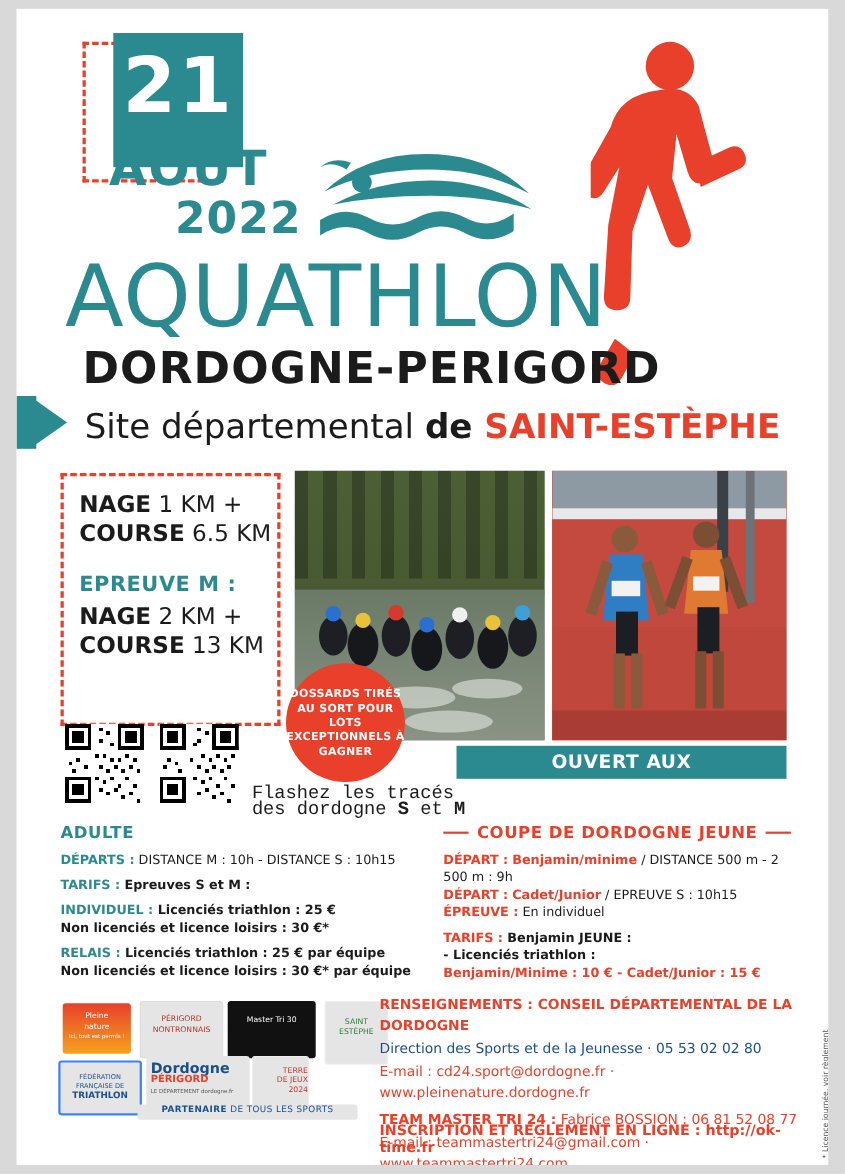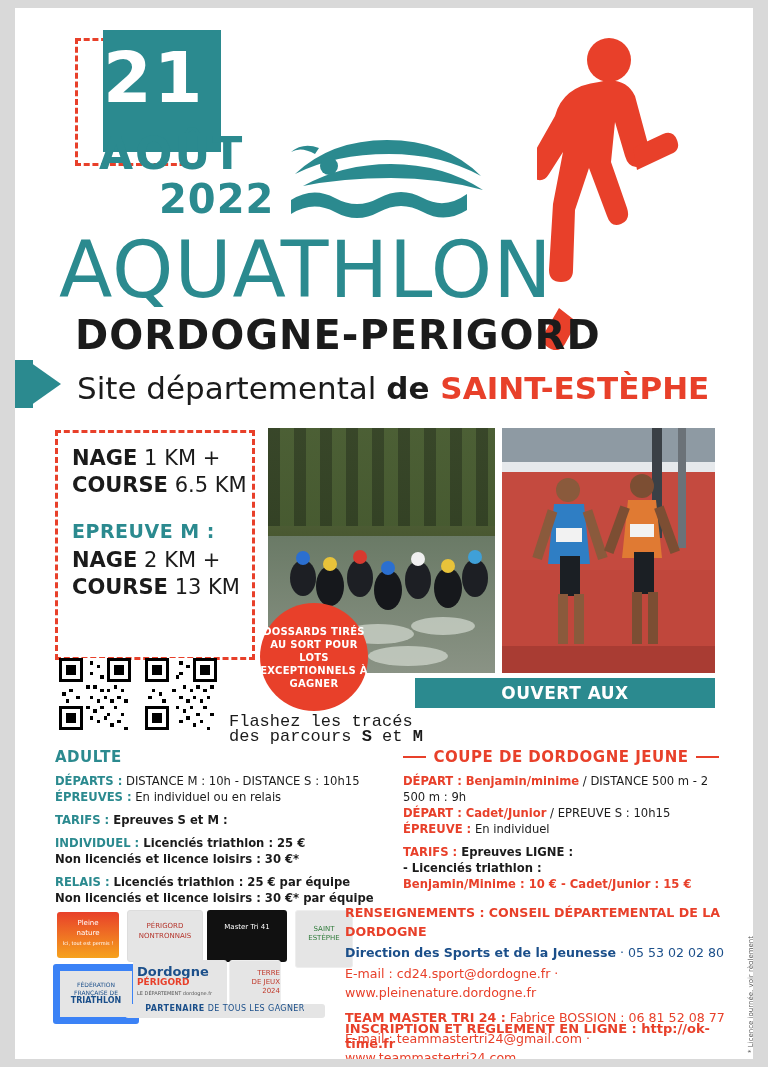--- a/index.html
+++ b/index.html
@@ -43,21 +43,21 @@
     position: absolute;
     left: 28px;
     top: 6px;
     width: 118px;
     height: 122px;
     background: #2b8a8f;
     color: #ffffff;
     font-size: 70px;
     font-weight: bold;
     letter-spacing: 2px;
-    text-align: left;
+    text-align: center;
     line-height: 96px;
     font-family: "DejaVu Sans", sans-serif;
   }
   .date-aout {
     position: absolute;
     left: 24px;
     top: 104px;
     color: #2b8a8f;
     font-size: 44px;
     font-weight: bold;
@@ -314,21 +314,21 @@
     position: absolute;
     left: 330px;
     top: 895px;
     width: 380px;
     color: #e8402a;
     font-size: 12.6px;
     line-height: 19px;
     font-family: "DejaVu Sans", sans-serif;
   }
   .contact .lbl { font-weight: bold; }
-  .contact .blue { color: #1b4f8a; font-weight: bold; }
+  .contact .blue { color: #1b4f8a; font-weight: normal; }
   .contact-row { margin-bottom: 2px; }
   .inscription {
     position: absolute;
     left: 330px;
     top: 1013px;
     color: #e8402a;
     font-size: 13px;
     font-weight: bold;
     font-family: "DejaVu Sans", sans-serif;
   }
@@ -558,86 +558,85 @@
         <rect x="16" y="18" width="1" height="1"></rect>
         <rect x="18" y="20" width="1" height="1"></rect>
       <rect x="2" y="9" width="1" height="1"></rect>
         <rect x="4" y="10" width="1" height="1"></rect>
         <rect x="1" y="11" width="1" height="1"></rect>
         <rect x="5" y="12" width="1" height="1"></rect>
     </g>
   </svg>
   <div class="qr-cap">
     <div>Flashez les tracés</div>
-    <div><span>des parcours </span><b>S</b><span> et </span><b>M</b></div>
+    <div><span>des dordogne </span><b>S</b><span> et </span><b>M</b></div>
   </div>
 
   <div class="col-adulte">
     <div class="hdr-adulte">ADULTE</div>
     <div class="info-line"><span class="teal-b">DÉPARTS :</span><span> DISTANCE M : 10h - DISTANCE S : 10h15</span></div>
-    <div class="info-line"><span class="teal-b">ÉPREUVES :</span><span> En individuel ou en relais</span></div>
     <div class="sp"></div>
     <div class="info-line"><span class="teal-b">TARIFS :</span><span class="bk"> Epreuves S et M :</span></div>
     <div class="sp"></div>
     <div class="info-line"><span class="teal-b">INDIVIDUEL :</span><span class="bk"> Licenciés triathlon : 25 €</span></div>
     <div class="info-line bk">Non licenciés et licence loisirs : 30 €*</div>
     <div class="sp"></div>
     <div class="info-line"><span class="teal-b">RELAIS :</span><span class="bk"> Licenciés triathlon : 25 € par équipe</span></div>
     <div class="info-line bk">Non licenciés et licence loisirs : 30 €* par équipe</div>
   </div>
 
   <div class="col-jeune">
     <div class="hdr-jeune-wrap">
       <div class="rule"></div>
       <div class="hdr-jeune">COUPE DE DORDOGNE JEUNE</div>
       <div class="rule"></div>
     </div>
     <div class="info-line"><span class="red-b">DÉPART :</span> <span class="red-b">Benjamin/minime</span><span> / DISTANCE 500 m - 2 500 m : 9h</span></div>
     <div class="info-line"><span class="red-b">DÉPART :</span> <span class="red-b">Cadet/Junior</span><span> / EPREUVE S : 10h15</span></div>
     <div class="info-line"><span class="red-b">ÉPREUVE :</span><span> En individuel</span></div>
     <div class="sp"></div>
-    <div class="info-line"><span class="red-b">TARIFS :</span><span class="bk"> Epreuves LIGNE :</span></div>
+    <div class="info-line"><span class="red-b">TARIFS :</span><span class="bk"> Benjamin JEUNE :</span></div>
     <div class="info-line bk">- Licenciés triathlon :</div>
     <div class="info-line"><span class="red-b">Benjamin/Minime : 10 € - Cadet/Junior : 15 €</span></div>
   </div>
 
   <div class="logos">
     <div class="logo-box" style="left:8px;top:4px;width:62px;height:40px;background:linear-gradient(#e8402a,#f6a21d);color:#fff;line-height:10px;padding-top:6px;">
       <div>Pleine</div>
       <div>nature</div>
       <div style="font-size:5px">Ici, tout est permis !</div>
     </div>
     <div class="logo-box" style="left:78px;top:2px;width:74px;height:40px;border:1px solid #ddd;line-height:10px;padding-top:10px;color:#b5342b;">
       <div>PÉRIGORD</div>
       <div>NONTRONNAIS</div>
     </div>
     <div class="logo-box" style="left:158px;top:2px;width:80px;height:40px;background:#111;color:#fff;line-height:10px;padding-top:12px;">
-      <div>Master Tri 41</div>
+      <div>Master Tri 30</div>
     </div>
     <div class="logo-box" style="left:246px;top:2px;width:56px;height:42px;border:1px solid #eee;line-height:9px;padding-top:14px;color:#2f7b3a;">
       <div>SAINT</div>
       <div>ESTÈPHE</div>
     </div>
-    <div class="logo-box" style="left:4px;top:56px;width:72px;height:36px;border:7px solid #3b82f6;line-height:8px;padding-top:10px;color:#1b4f8a;font-size:6px;">
+    <div class="logo-box" style="left:4px;top:56px;width:72px;height:36px;border:2px solid #3b82f6;line-height:8px;padding-top:10px;color:#1b4f8a;font-size:6px;">
       <div>FÉDÉRATION FRANÇAISE DE</div>
       <div style="font-size:8px;font-weight:bold">TRIATHLON</div>
     </div>
     <div class="logo-box" style="left:84px;top:52px;width:90px;height:40px;line-height:11px;padding-top:6px;color:#1b4f8a;text-align:left;padding-left:4px;">
       <div style="font-size:13px;font-weight:bold">Dordogne</div>
       <div style="font-size:9px;font-weight:bold;color:#e8402a">PÉRIGORD</div>
       <div style="font-size:5px;color:#555">LE DÉPARTEMENT dordogne.fr</div>
     </div>
     <div class="logo-box" style="left:180px;top:52px;width:50px;height:40px;border:1px solid #eee;line-height:9px;padding-top:8px;color:#c0392b;text-align:right;">
       <div>TERRE</div>
       <div>DE JEUX</div>
       <div>2024</div>
     </div>
     <div class="logo-box" style="left:76px;top:96px;width:200px;height:14px;color:#1b4f8a;font-size:8px;letter-spacing:.4px;">
       <b>PARTENAIRE</b>
-      <span>DE TOUS LES GAGNER</span>
+      <span>DE TOUS LES SPORTS</span>
     </div>
   </div>
 
   <div class="contact">
     <div class="contact-row"><span class="lbl">RENSEIGNEMENTS :</span><span class="lbl"> CONSEIL DÉPARTEMENTAL DE LA DORDOGNE</span></div>
     <div class="contact-row"><span class="blue">Direction des Sports et de la Jeunesse</span><span style="color:#1b4f8a"> · 05 53 02 02 80</span></div>
     <div class="contact-row"><span>E-mail :</span><span> cd24.sport@dordogne.fr  ·  www.pleinenature.dordogne.fr</span></div>
     <div class="contact-row" style="margin-top:6px"><span class="lbl">TEAM MASTER TRI 24 :</span><span> Fabrice BOSSION : 06 81 52 08 77</span></div>
     <div class="contact-row"><span>E-mail :</span><span> teammastertri24@gmail.com  ·  www.teammastertri24.com</span></div>
   </div>

